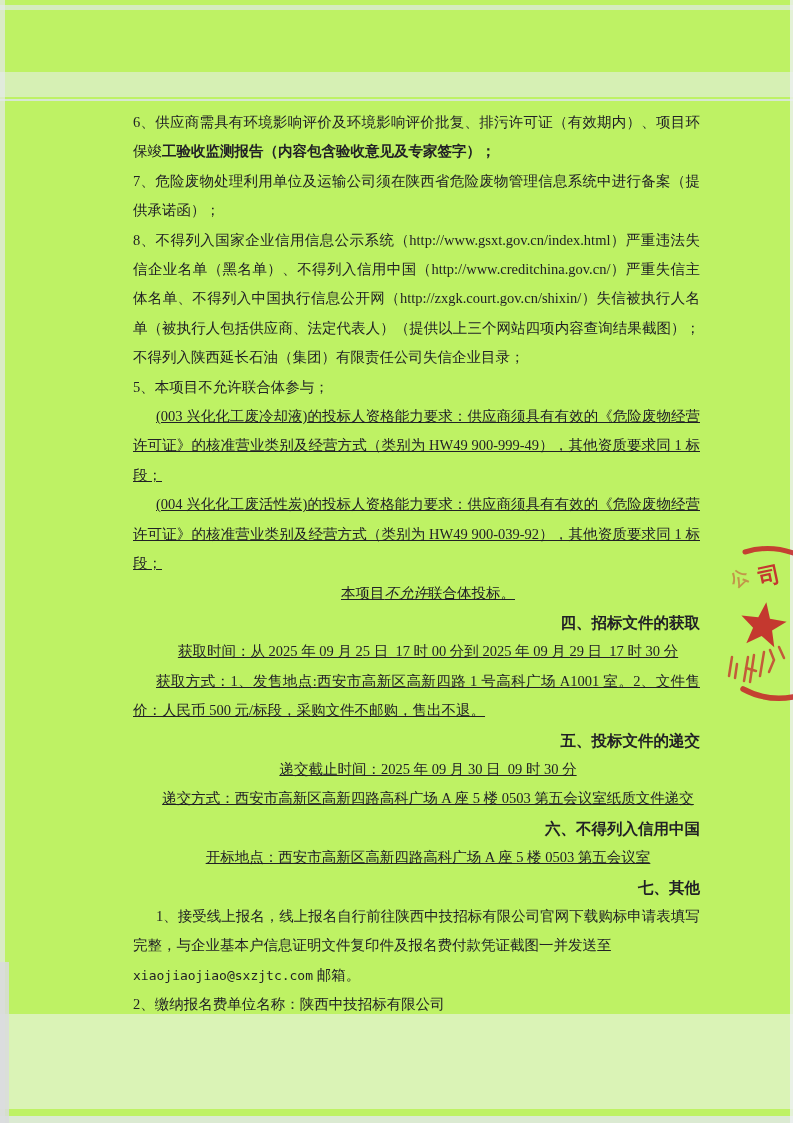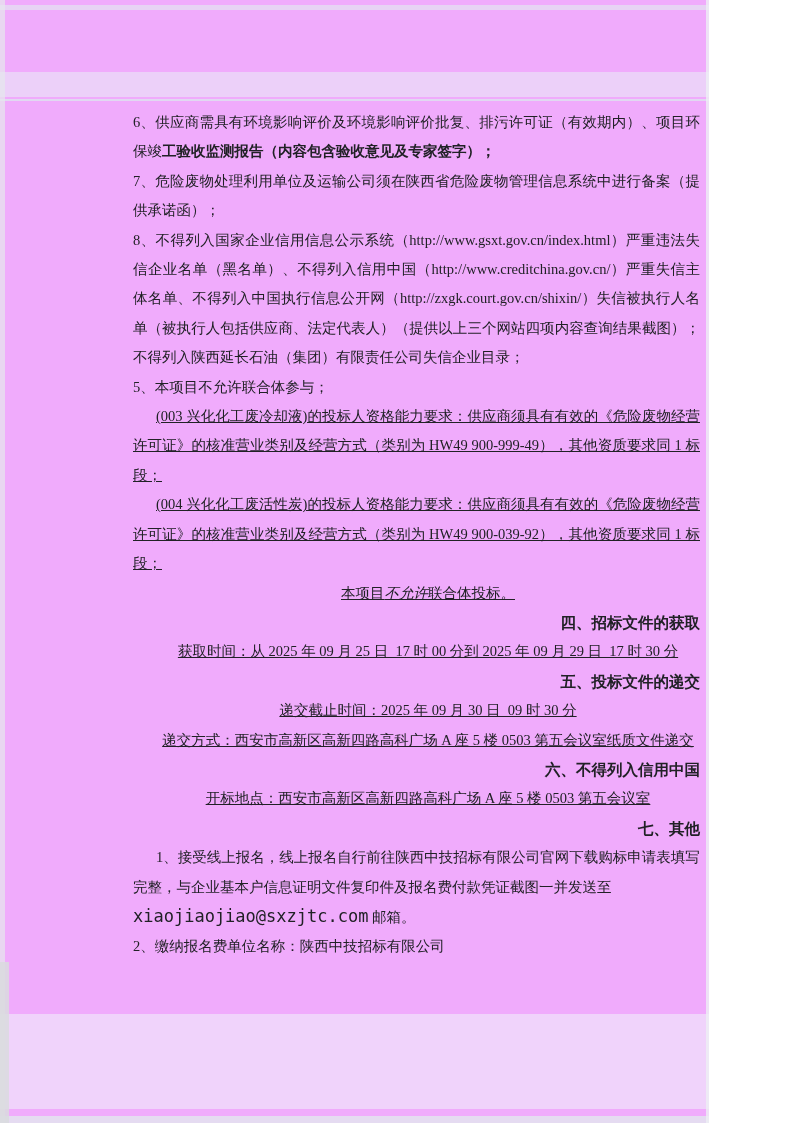--- a/index.html
+++ b/index.html
@@ -1,20 +1,20 @@
 <!DOCTYPE html>
 <html><head>
 <meta charset="utf-8">
 <style>
   html,body{margin:0;padding:0;}
   body{background:#ffffff;}
   .page{
     position:relative;
-    width:709px;height:1123px;
-    background:#f0abfc;
+    width:793px;height:1123px;
+    background:#bef264;
     overflow:hidden;
     font-family:"Liberation Serif","DejaVu Serif",serif;
     color:#212126;
   }
   
   .streak{position:absolute;left:0;width:100%;pointer-events:none;}
   .s1{top:5px;height:5px;background:#e2e8f0;opacity:.65;}
   .s2{top:72px;height:25px;background:#e9eef5;opacity:.55;}
   .s3{top:99px;height:2px;background:#dde4ed;opacity:.8;}
   .s4{top:1014px;height:95px;background:#f0f4f9;opacity:.55;}
@@ -36,21 +36,21 @@
     font-size:15.5px;
     font-weight:bold;
     text-align:right;
   }
   p.indent{text-indent:23px;text-decoration:underline;}
   p.single{white-space:pre;text-align:center;}
   .bold-seg{font-weight:600;}
   .em-seg{font-style:italic;}
   .line-block{display:block;}
   .line-indent{display:block;text-indent:23px;}
-  .email{font-family:"DejaVu Sans Mono","Liberation Mono",monospace;font-size:17px;}
+  .email{font-family:"DejaVu Sans Mono","Liberation Mono",monospace;font-size:13px;}
 
   .stamp-svg{position:absolute;left:700px;top:535px;pointer-events:none;}
 </style>
 </head>
 <body>
 
 <div class="page">
 
   <div class="streak s1"></div>
   <div class="streak s2"></div>
@@ -72,20 +72,21 @@
     <p>5、本项目不允许联合体参与；</p>
 
     <p class="indent">(003 兴化化工废冷却液)的投标人资格能力要求：供应商须具有有效的《危险废物经营许可证》的核准营业类别及经营方式（类别为 HW49 900-999-49），其他资质要求同 1 标段；</p>
 
     <p class="indent">(004 兴化化工废活性炭)的投标人资格能力要求：供应商须具有有效的《危险废物经营许可证》的核准营业类别及经营方式（类别为 HW49 900-039-92），其他资质要求同 1 标段；</p>
 
     <p class="indent single"><span>本项目</span><span class="em-seg">不允许</span><span>联合体投标。</span></p>
 
     <h2>四、招标文件的获取</h2>
     <p class="indent single">获取时间：从 2025 年 09 月 25 日  17 时 00 分到 2025 年 09 月 29 日  17 时 30 分</p>
+    <p class="indent">获取方式：1、发售地点:西安市高新区高新四路 1 号高科广场 A1001 室。2、文件售价：人民币 500 元/标段，采购文件不邮购，售出不退。</p>
 
     <h2>五、投标文件的递交</h2>
     <p class="indent single">递交截止时间：2025 年 09 月 30 日  09 时 30 分</p>
     <p class="indent single">递交方式：西安市高新区高新四路高科广场 A 座 5 楼 0503 第五会议室纸质文件递交</p>
 
     <h2>六、不得列入信用中国</h2>
     <p class="indent single">开标地点：西安市高新区高新四路高科广场 A 座 5 楼 0503 第五会议室</p>
 
     <h2>七、其他</h2>
     <p>

